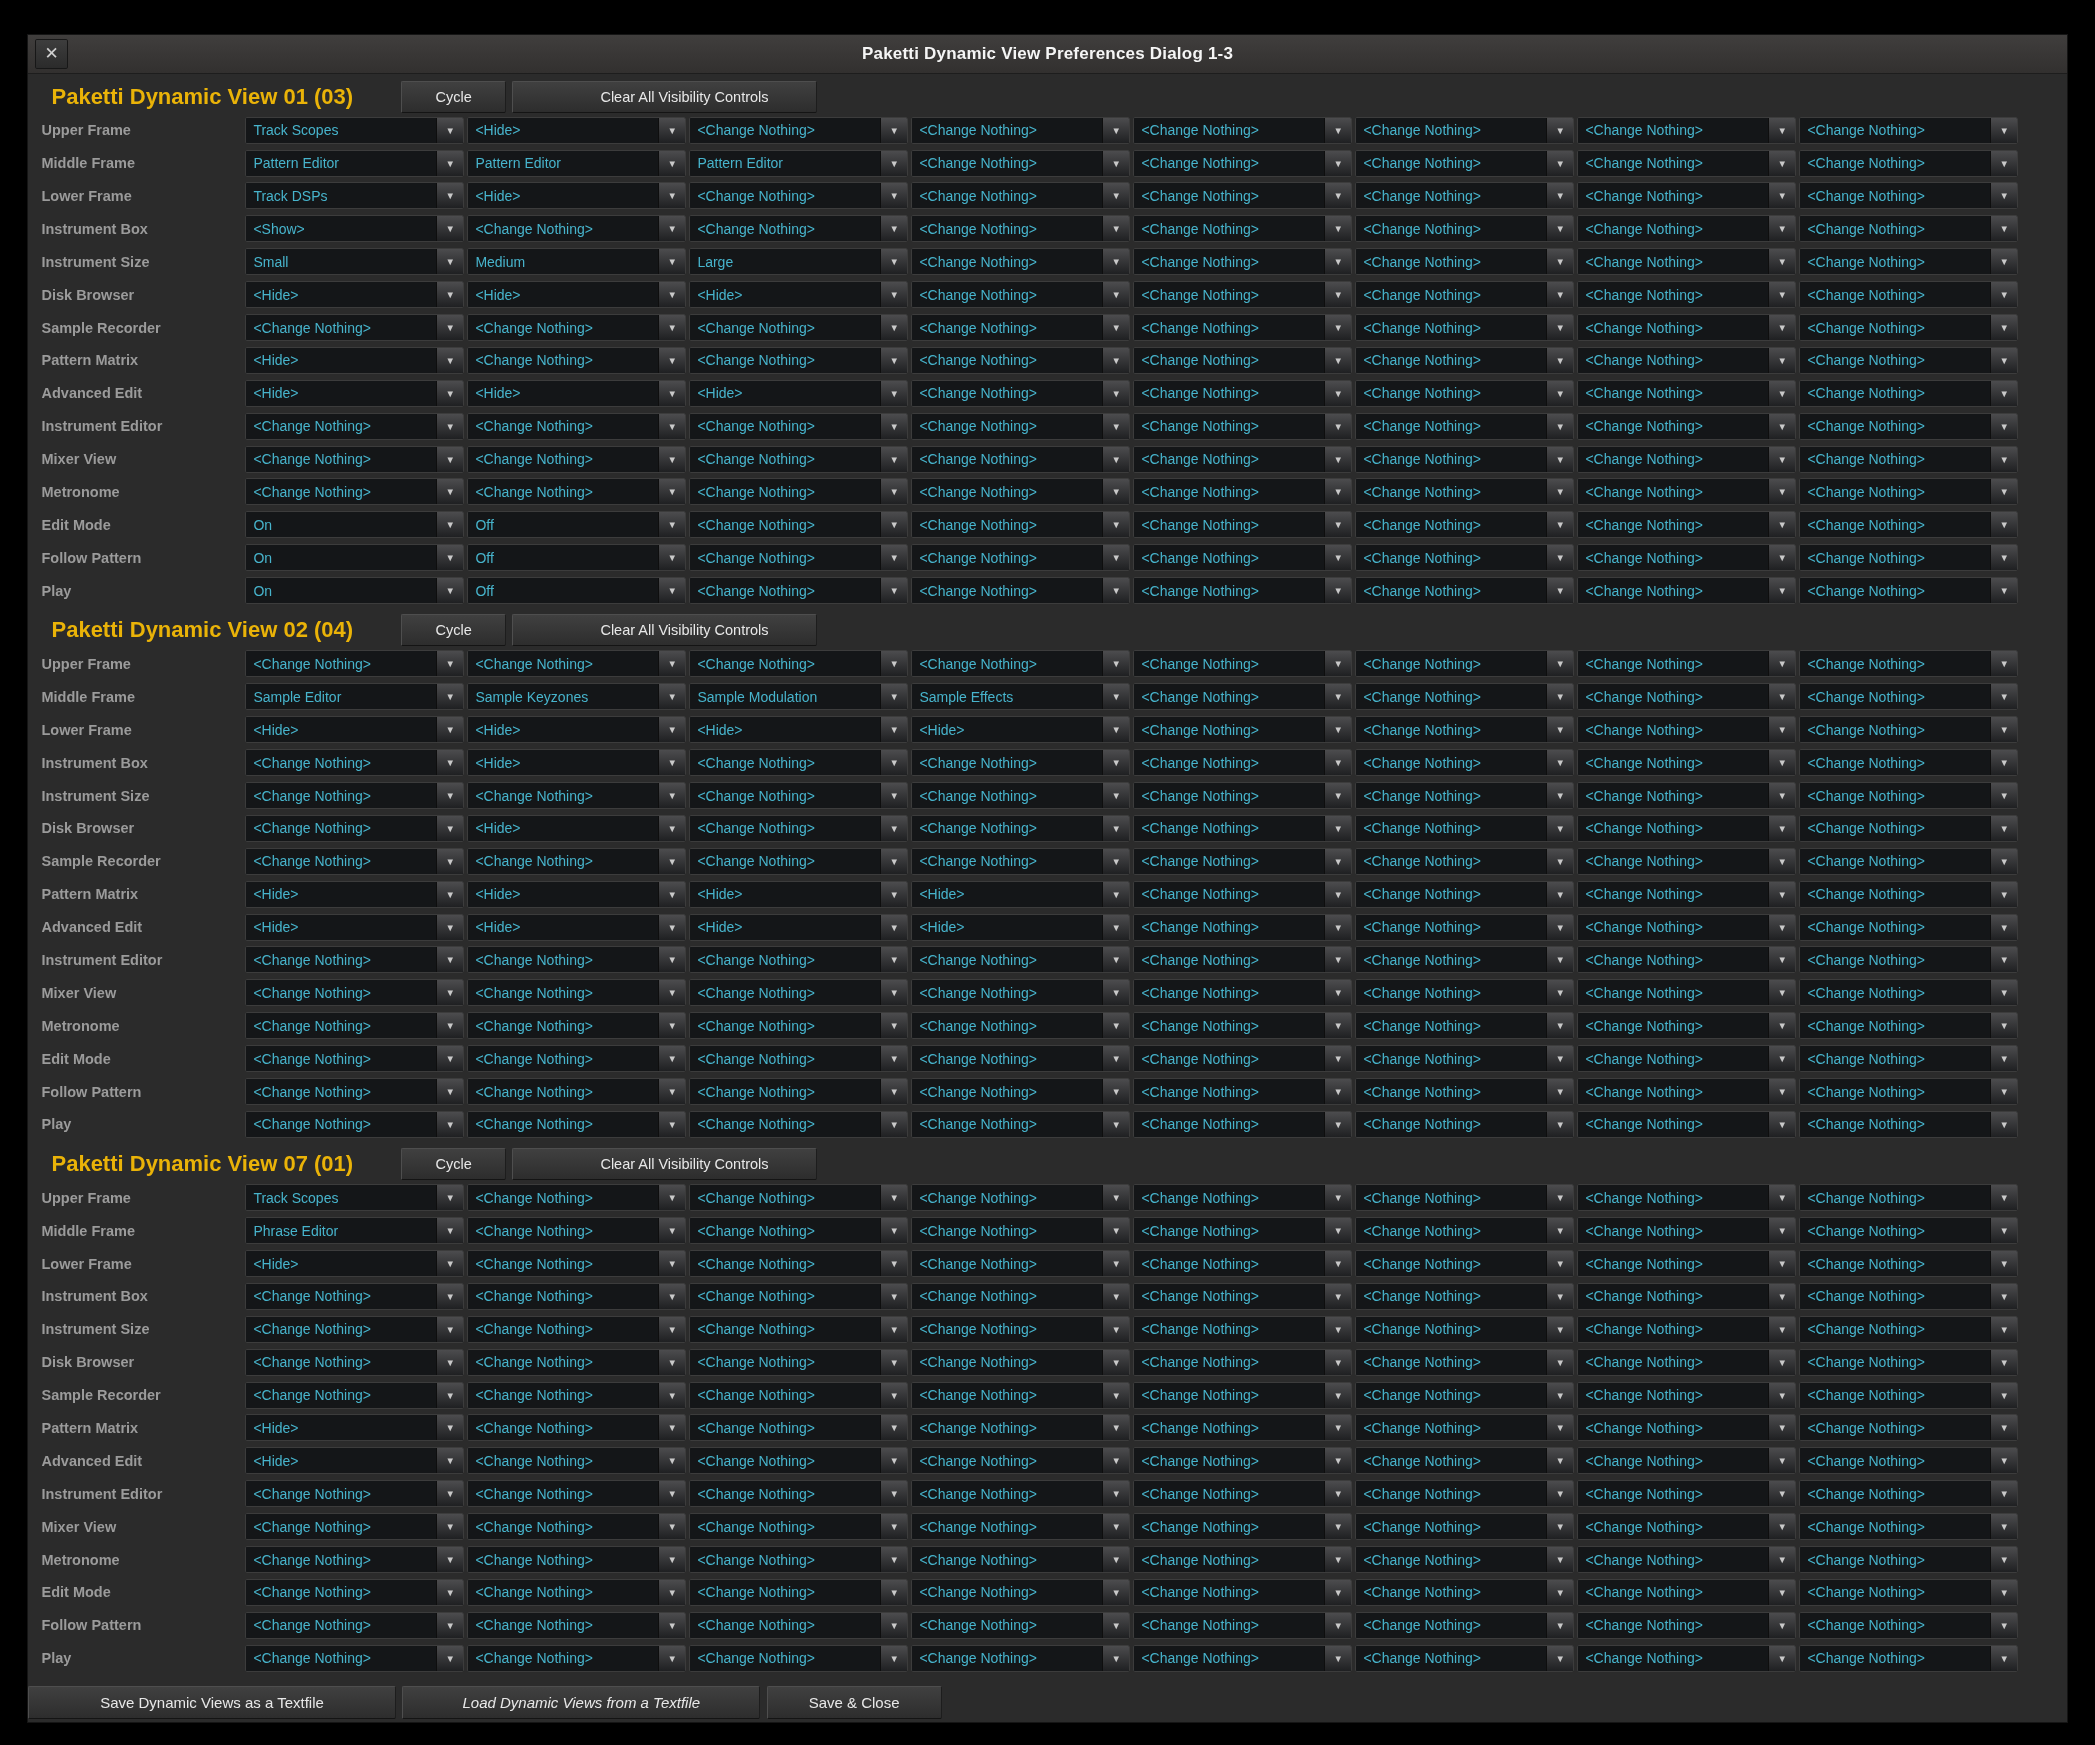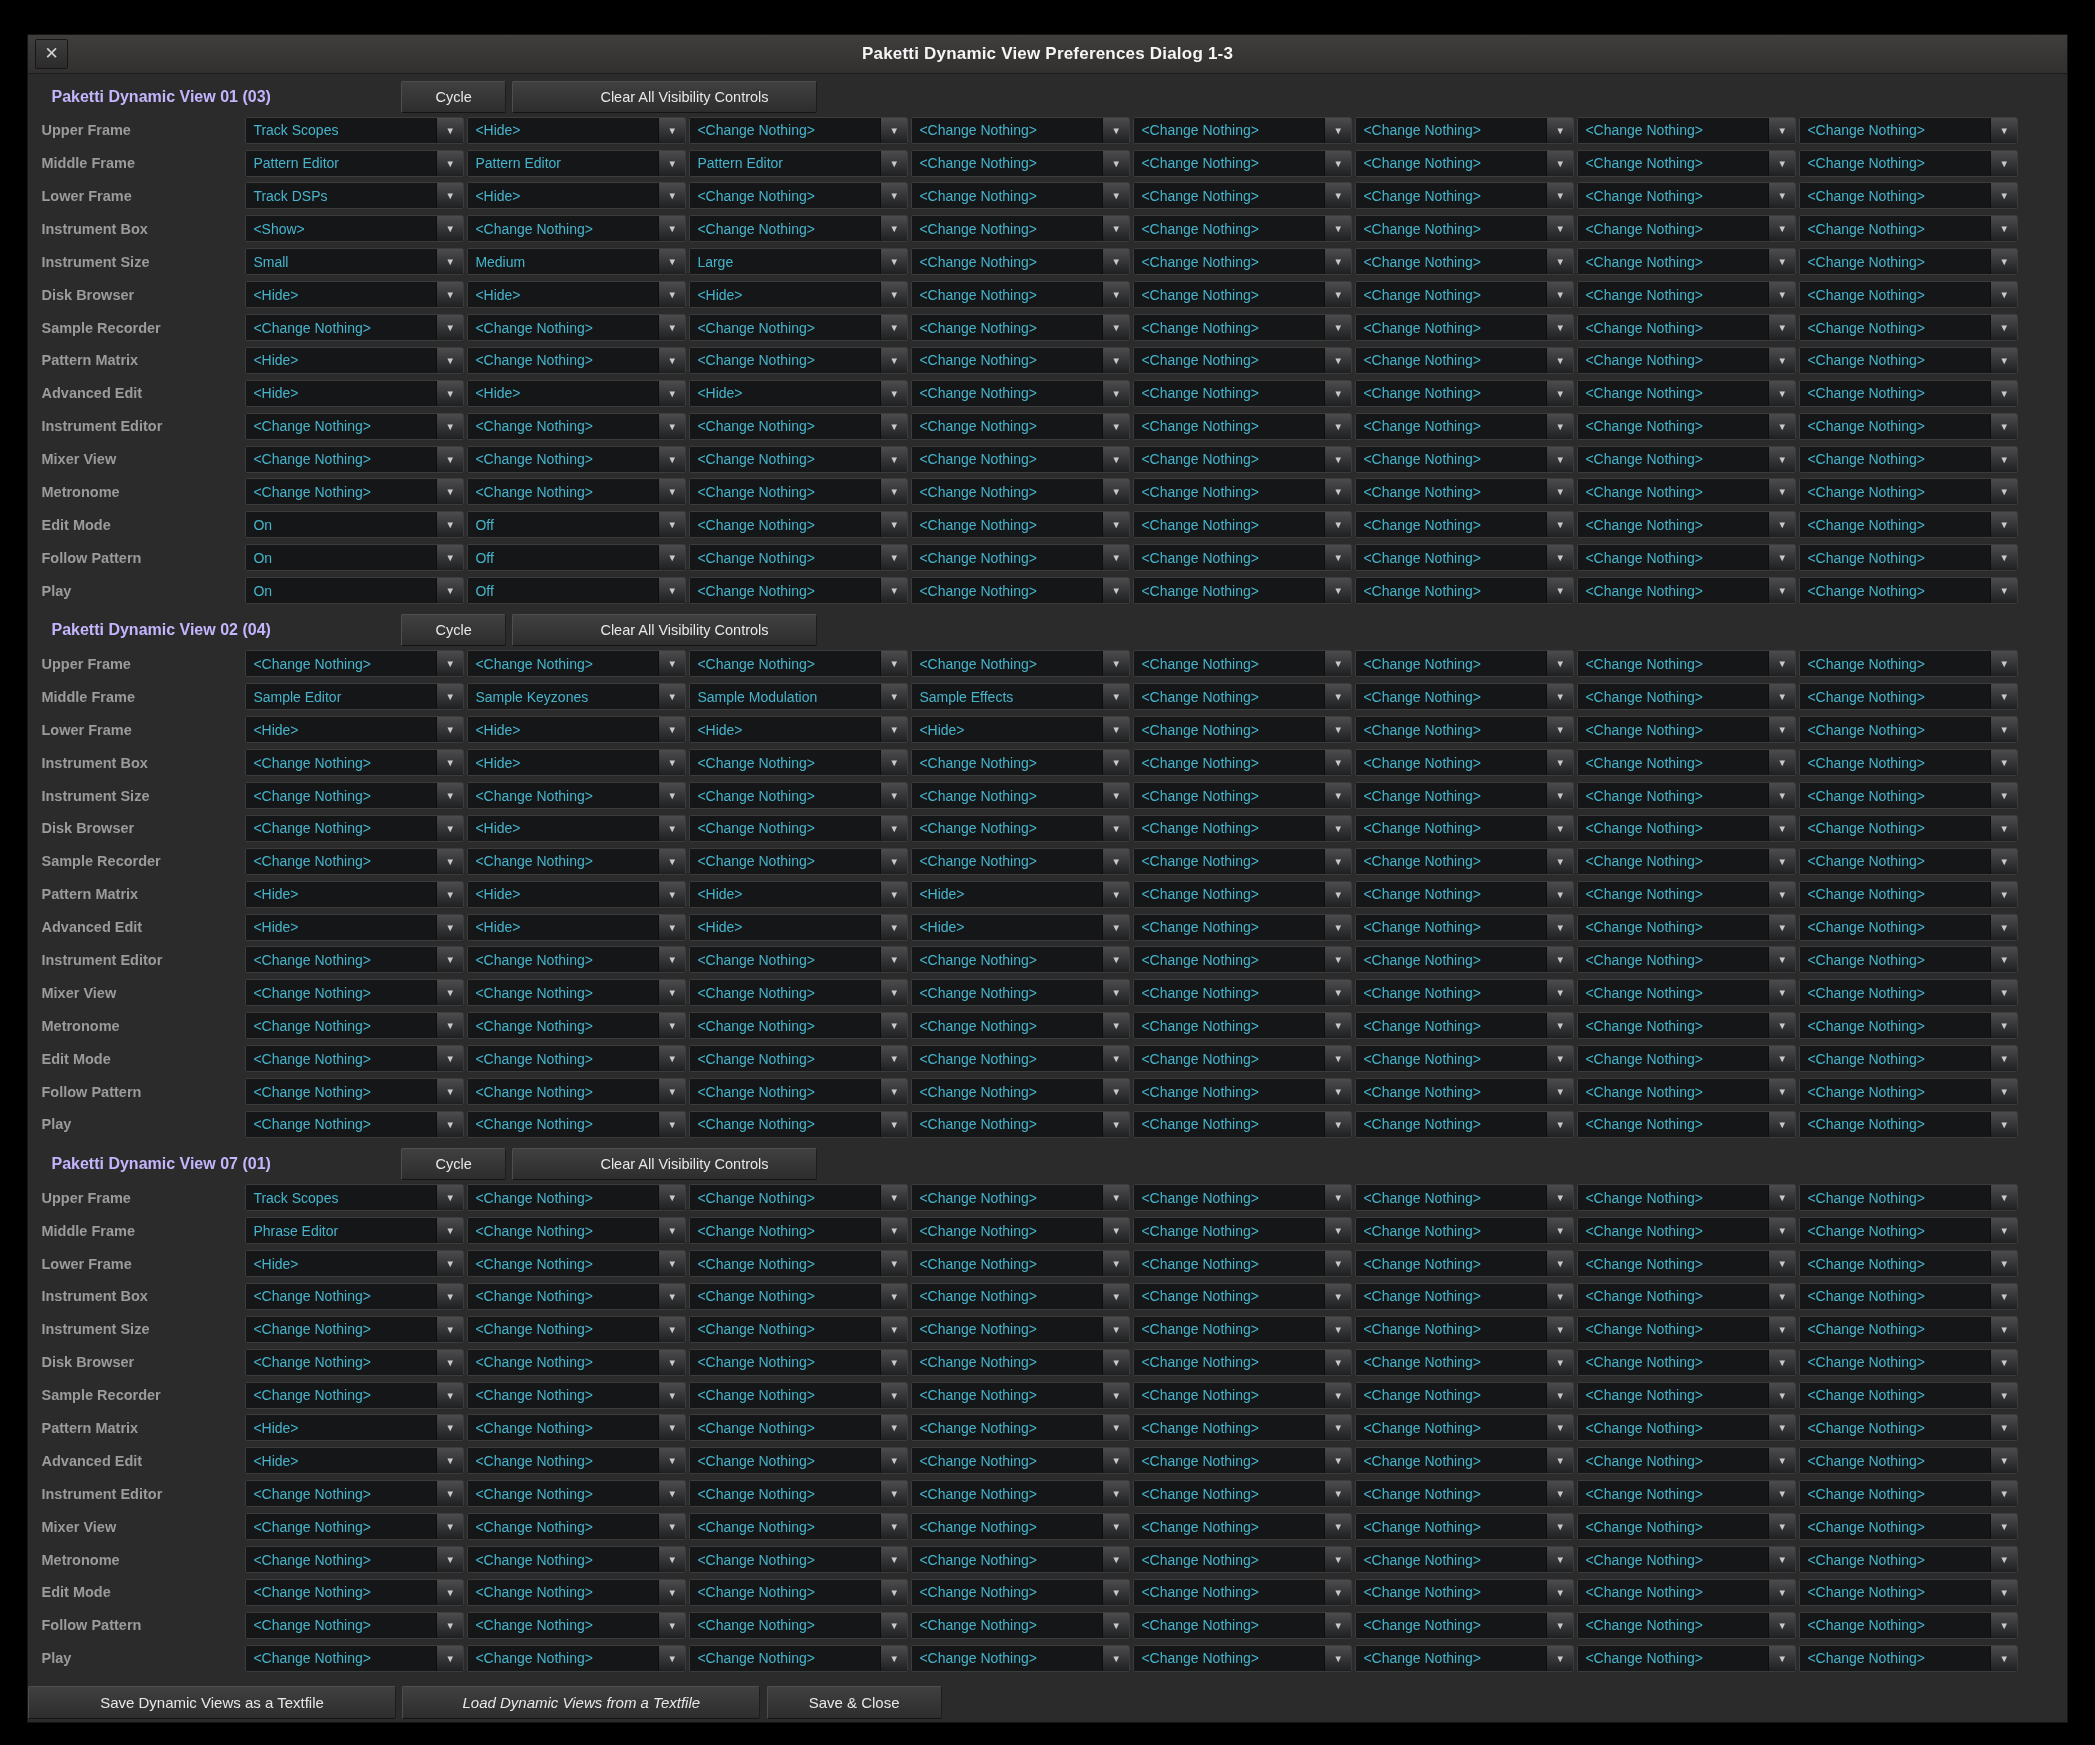--- a/index.html
+++ b/index.html
@@ -45,21 +45,21 @@
     padding:2.7px 7.2px 0 7.2px;
     display:flex;flex-direction:column;
   }
   .section-header{
     height:40px;flex:0 0 40px;
     display:flex;align-items:center;
   }
   .section-title{
     margin:0;padding-left:16.3px;
     width:366px;box-sizing:border-box;
-    color:#c4b5fd;font-size:16px;font-weight:bold;
+    color:#eab308;font-size:22px;font-weight:bold;
     white-space:nowrap;
   }
   .btn{
     height:32px;
     background:linear-gradient(#404040,#2d2d2d);
     border:0.9px solid #4e4e4e;
     border-bottom-color:#141414;border-right-color:#1d1d1d;
     border-radius:1.8px;
     color:#e8e8e8;font-size:14.5px;
     font-family:"Liberation Sans","DejaVu Sans",sans-serif;

